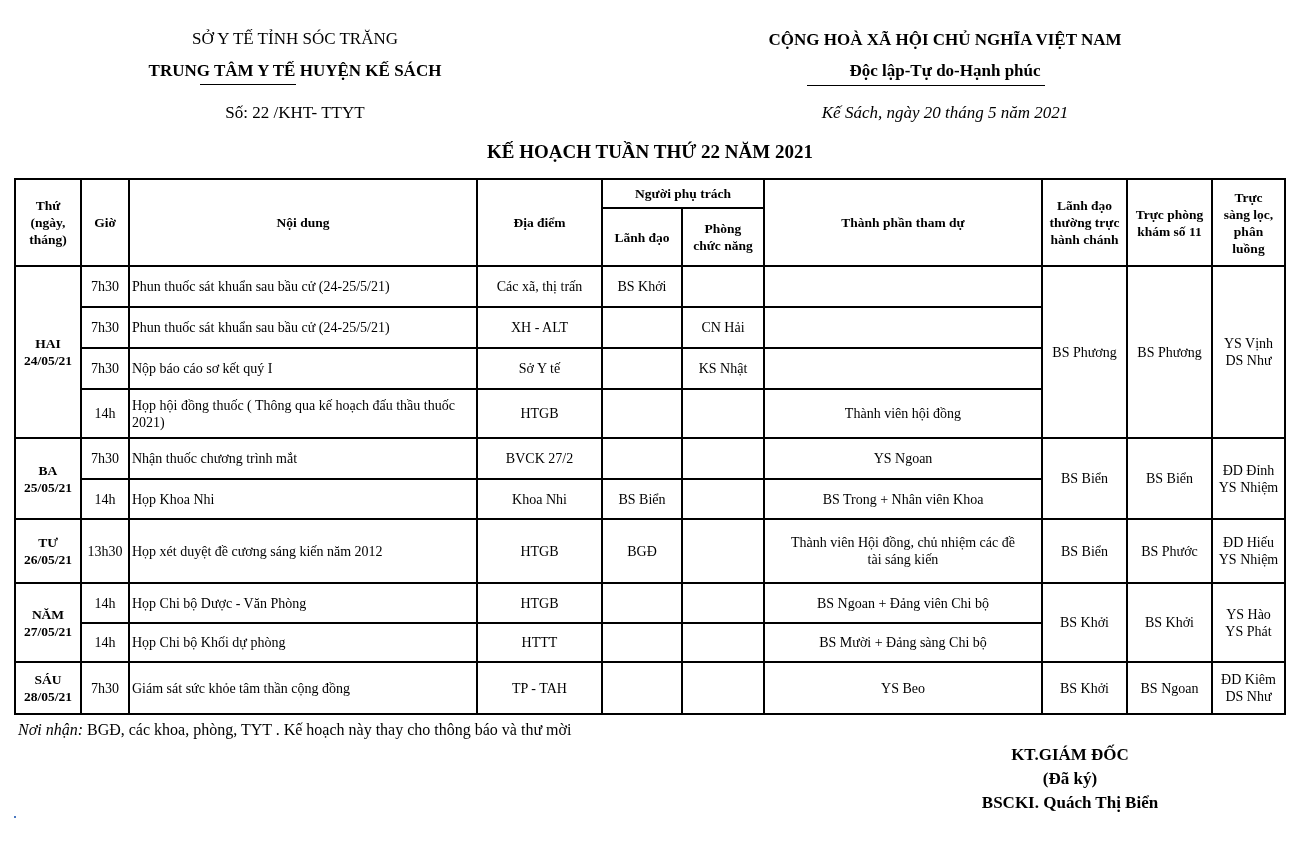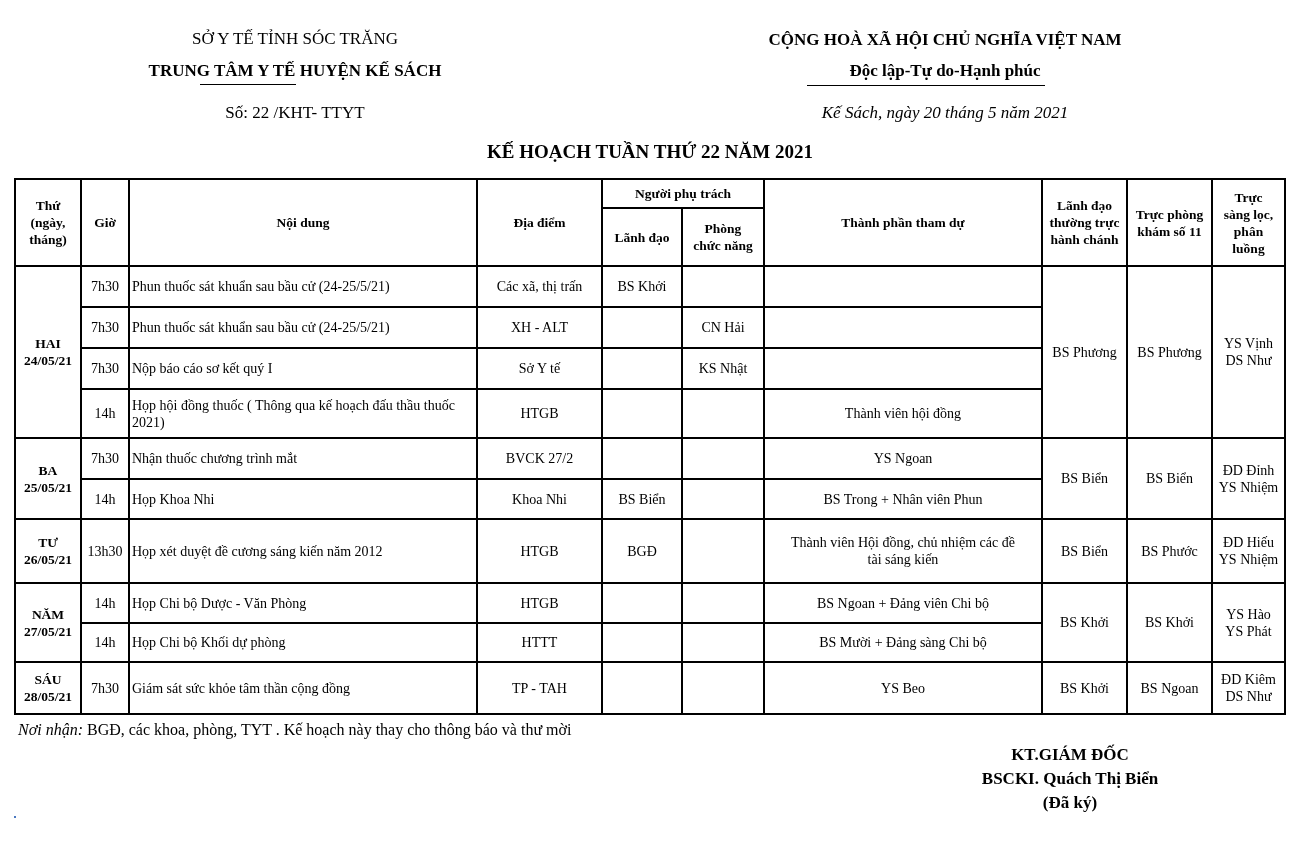--- a/index.html
+++ b/index.html
@@ -161,21 +161,21 @@
         <span class="mline">ĐD Đỉnh</span>
         <span class="mline">YS Nhiệm</span>
       </td>
     </tr>
     <tr style="height:40px;">
       <td class="c">14h</td>
       <td class="l">Họp Khoa Nhi</td>
       <td class="c">Khoa Nhi</td>
       <td class="c">BS Biển</td>
       <td class="c"></td>
-      <td class="c">BS Trong + Nhân viên Phun</td>
+      <td class="c">BS Trong + Nhân viên Khoa</td>
     </tr>
 
     <tr style="height:64px;">
       <td class="day">
         <span class="mline">TƯ</span>
         <span class="mline">26/05/21</span>
       </td>
       <td class="c">13h30</td>
       <td class="l">Họp xét duyệt đề cương sáng kiến năm 2012</td>
       <td class="c">HTGB</td>
@@ -237,17 +237,17 @@
     </tr>
   </tbody>
 </table>
 
 <div class="abs" style="left:18px; top:721px; font-size:16px;">
   <span class="i">Nơi nhận:</span><span> BGĐ, các khoa, phòng, TYT . Kế hoạch này thay cho thông báo và thư mời</span>
 </div>
 
 <div class="abs sig" style="top:743px;">
   <div>KT.GIÁM ĐỐC</div>
+  <div>(Đã ký)</div>
   <div>BSCKI. Quách Thị Biển</div>
-  <div>(Đã ký)</div>
 </div>
 
 <div class="abs dot-mark"></div>
 
 </body></html>

